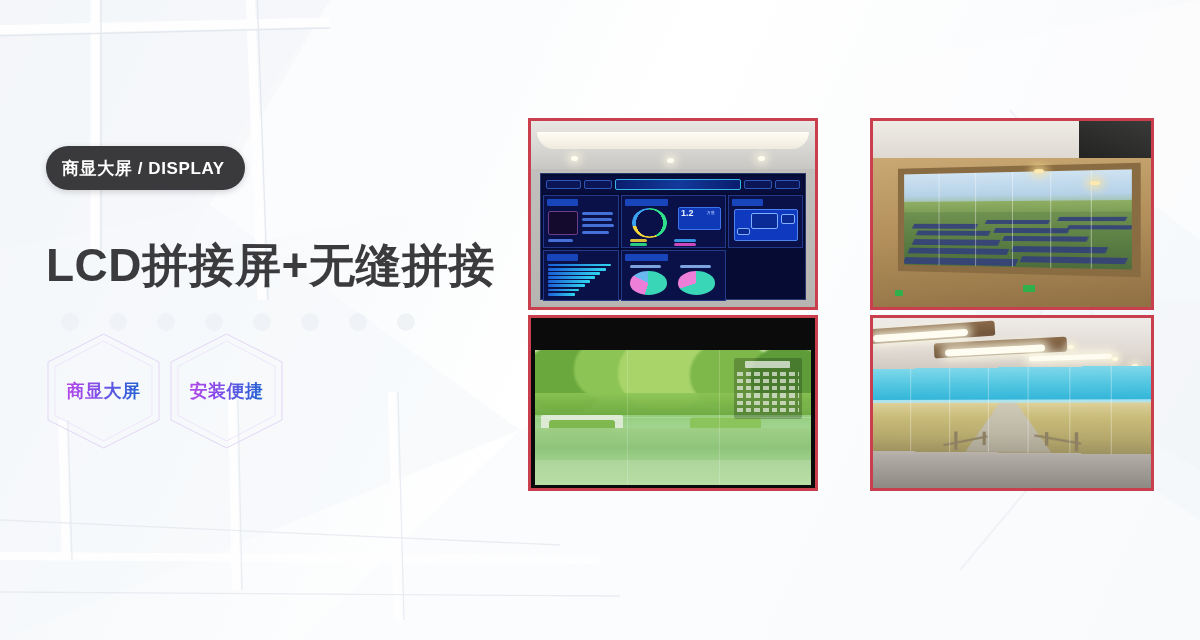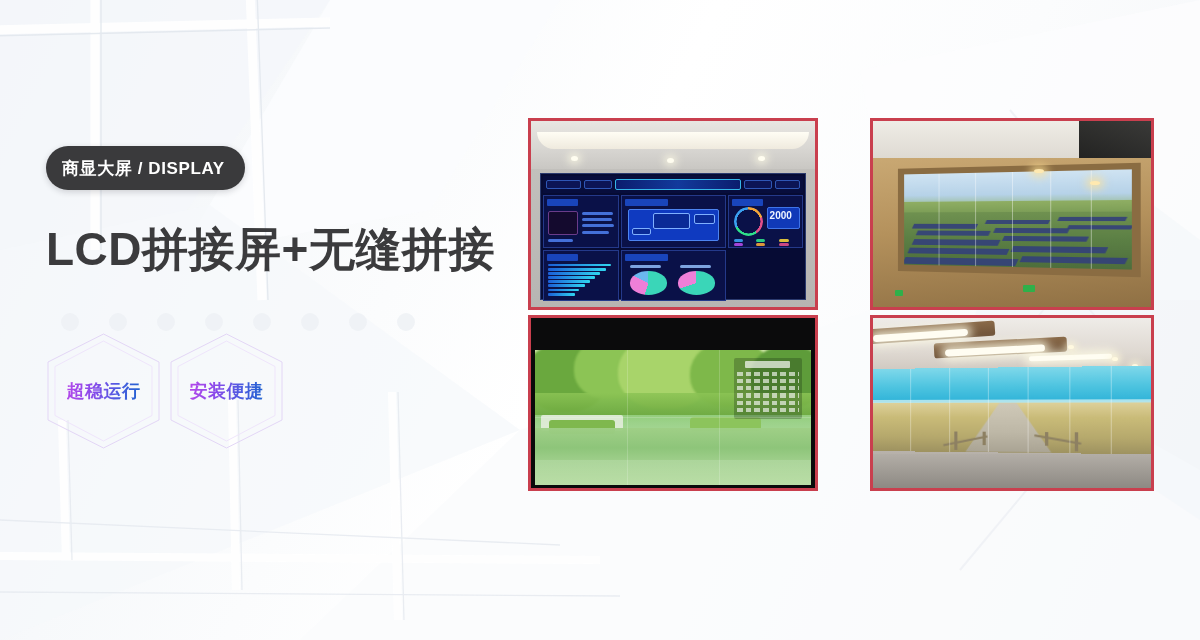--- a/index.html
+++ b/index.html
@@ -52,21 +52,21 @@
     display: flex; align-items: center;
     padding: 0 18px 0 16px;
     color: #ffffff;
     font-size: 17px;
     font-weight: 700;
     letter-spacing: .6px;
     white-space: nowrap;
   }
 
   .headline {
-    margin-top: 36px;
+    margin-top: 52px;
     font-size: 46px;
     font-weight: 700;
     color: #3b3b3d;
     letter-spacing: .5px;
     line-height: 1.04;
     white-space: nowrap;
   }
   .subline {
     margin-top: 13px;
     font-size: 19px;
@@ -283,21 +283,21 @@
   <div class="features">
 
 
     <div class="feature">
       <svg width="119" height="118" viewBox="0 0 119 118">
         <polygon points="59.5,2 115,30 115,88 59.5,116 4,88 4,30" fill="none" stroke="#e3d6f6" stroke-width="1"></polygon>
         <polygon points="59.5,9 108,34.5 108,83.5 59.5,109 11,83.5 11,34.5" fill="none" stroke="#efe5fb" stroke-width="1"></polygon>
         <polyline points="14,46 59.5,20 105,46" fill="none" stroke="url(#hg0)" stroke-width="4" stroke-linecap="round" stroke-linejoin="round"></polyline>
         <polyline points="14,72 59.5,98 105,72" fill="none" stroke="url(#hg0)" stroke-width="4" stroke-linecap="round" stroke-linejoin="round"></polyline>
       </svg>
-      <span class="feature-label">超稳运行</span>
+      <span class="feature-label">商显大屏</span>
     </div>
 
 
     <div class="feature">
       <svg width="119" height="118" viewBox="0 0 119 118">
         <polygon points="59.5,2 115,30 115,88 59.5,116 4,88 4,30" fill="none" stroke="#e3d6f6" stroke-width="1"></polygon>
         <polygon points="59.5,9 108,34.5 108,83.5 59.5,109 11,83.5 11,34.5" fill="none" stroke="#efe5fb" stroke-width="1"></polygon>
         <polyline points="14,46 59.5,20 105,46" fill="none" stroke="url(#hg0)" stroke-width="4" stroke-linecap="round" stroke-linejoin="round"></polyline>
         <polyline points="14,72 59.5,98 105,72" fill="none" stroke="url(#hg0)" stroke-width="4" stroke-linecap="round" stroke-linejoin="round"></polyline>
       </svg>
@@ -326,40 +326,39 @@
 
           <div class="card">
             <div class="bluebox" style="left:6%;top:30%;width:40%;height:46%;background:#140a2e;border-color:#6a3c8a"></div>
             <div class="txtline" style="left:52%;top:32%;width:42%"></div>
             <div class="txtline" style="left:52%;top:44%;width:40%"></div>
             <div class="txtline" style="left:52%;top:56%;width:43%"></div>
             <div class="txtline" style="left:52%;top:68%;width:36%"></div>
             <div class="txtline" style="left:6%;top:84%;width:34%"></div>
           </div>
           <div class="card">
+            <div class="donut" style="left:10%;top:24%;width:34%;height:58%;
+                 background: conic-gradient(#2ee08a 0turn .42turn, #f2d33a .42turn .72turn, #3aa0f0 .72turn 1turn);
+                 -webkit-mask: radial-gradient(circle, transparent 58%, #000 59%);
+                 mask: radial-gradient(circle, transparent 58%, #000 59%);"></div>
+            <div class="bluebox" style="left:54%;top:22%;width:42%;height:44%"></div>
+            <div style="position:absolute;left:57%;top:26%;color:#e8f2ff;font-size:9px;font-weight:700;line-height:1">1.2</div>
+            <div style="position:absolute;left:82%;top:28%;color:#bcd6ff;font-size:4px">万座</div>
+            <div class="txtline" style="left:8%;top:84%;width:16%;background:#f2d33a"></div>
+            <div class="txtline" style="left:8%;top:92%;width:16%;background:#2ee08a"></div>
+            <div class="txtline" style="left:50%;top:84%;width:22%;background:#3aa0f0"></div>
+            <div class="txtline" style="left:50%;top:92%;width:22%;background:#e050c8"></div>
+          </div>
+          <div class="card">
             <div class="bluebox" style="left:6%;top:26%;width:88%;height:62%;background:#0f3ac0;border-color:#4d84f0"></div>
             <div class="bluebox" style="left:30%;top:34%;width:36%;height:30%;background:#0a2a96;border-color:#7fb0ff"></div>
             <div class="bluebox" style="left:10%;top:62%;width:18%;height:14%;background:#0a2a96;border-color:#7fb0ff"></div>
             <div class="bluebox" style="left:70%;top:36%;width:20%;height:20%;background:#0a2a96;border-color:#7fb0ff"></div>
           </div>
 
-          <div class="card">
-            <div class="donut" style="left:6%;top:22%;width:40%;height:56%;
-                 background: conic-gradient(#f2a63a 0turn .2turn, #e04f8a .2turn .4turn, #2ee08a .4turn .68turn, #3aa0f0 .68turn 1turn);
-                 -webkit-mask: radial-gradient(circle, transparent 58%, #000 59%);
-                 mask: radial-gradient(circle, transparent 58%, #000 59%);"></div>
-            <div class="bluebox" style="left:52%;top:22%;width:44%;height:42%"></div>
-            <div style="position:absolute;left:55%;top:30%;color:#eef4ff;font-size:10px;font-weight:700;line-height:1">2000</div>
-            <div class="txtline" style="left:6%;top:84%;width:13%;background:#3aa0f0"></div>
-            <div class="txtline" style="left:36%;top:84%;width:13%;background:#2ee08a"></div>
-            <div class="txtline" style="left:68%;top:84%;width:13%;background:#f2d33a"></div>
-            <div class="txtline" style="left:6%;top:92%;width:13%;background:#b44ae8"></div>
-            <div class="txtline" style="left:36%;top:92%;width:13%;background:#f2a63a"></div>
-            <div class="txtline" style="left:68%;top:92%;width:13%;background:#e04f8a"></div>
-          </div>
           <div class="card">
             <div class="bargroup">
               <div class="barrow" style="width:96%"></div>
               <div class="barrow" style="width:88%"></div>
               <div class="barrow" style="width:80%"></div>
               <div class="barrow" style="width:72%"></div>
               <div class="barrow" style="width:64%"></div>
               <div class="barrow" style="width:56%"></div>
               <div class="barrow" style="width:48%"></div>
               <div class="barrow" style="width:42%"></div>

